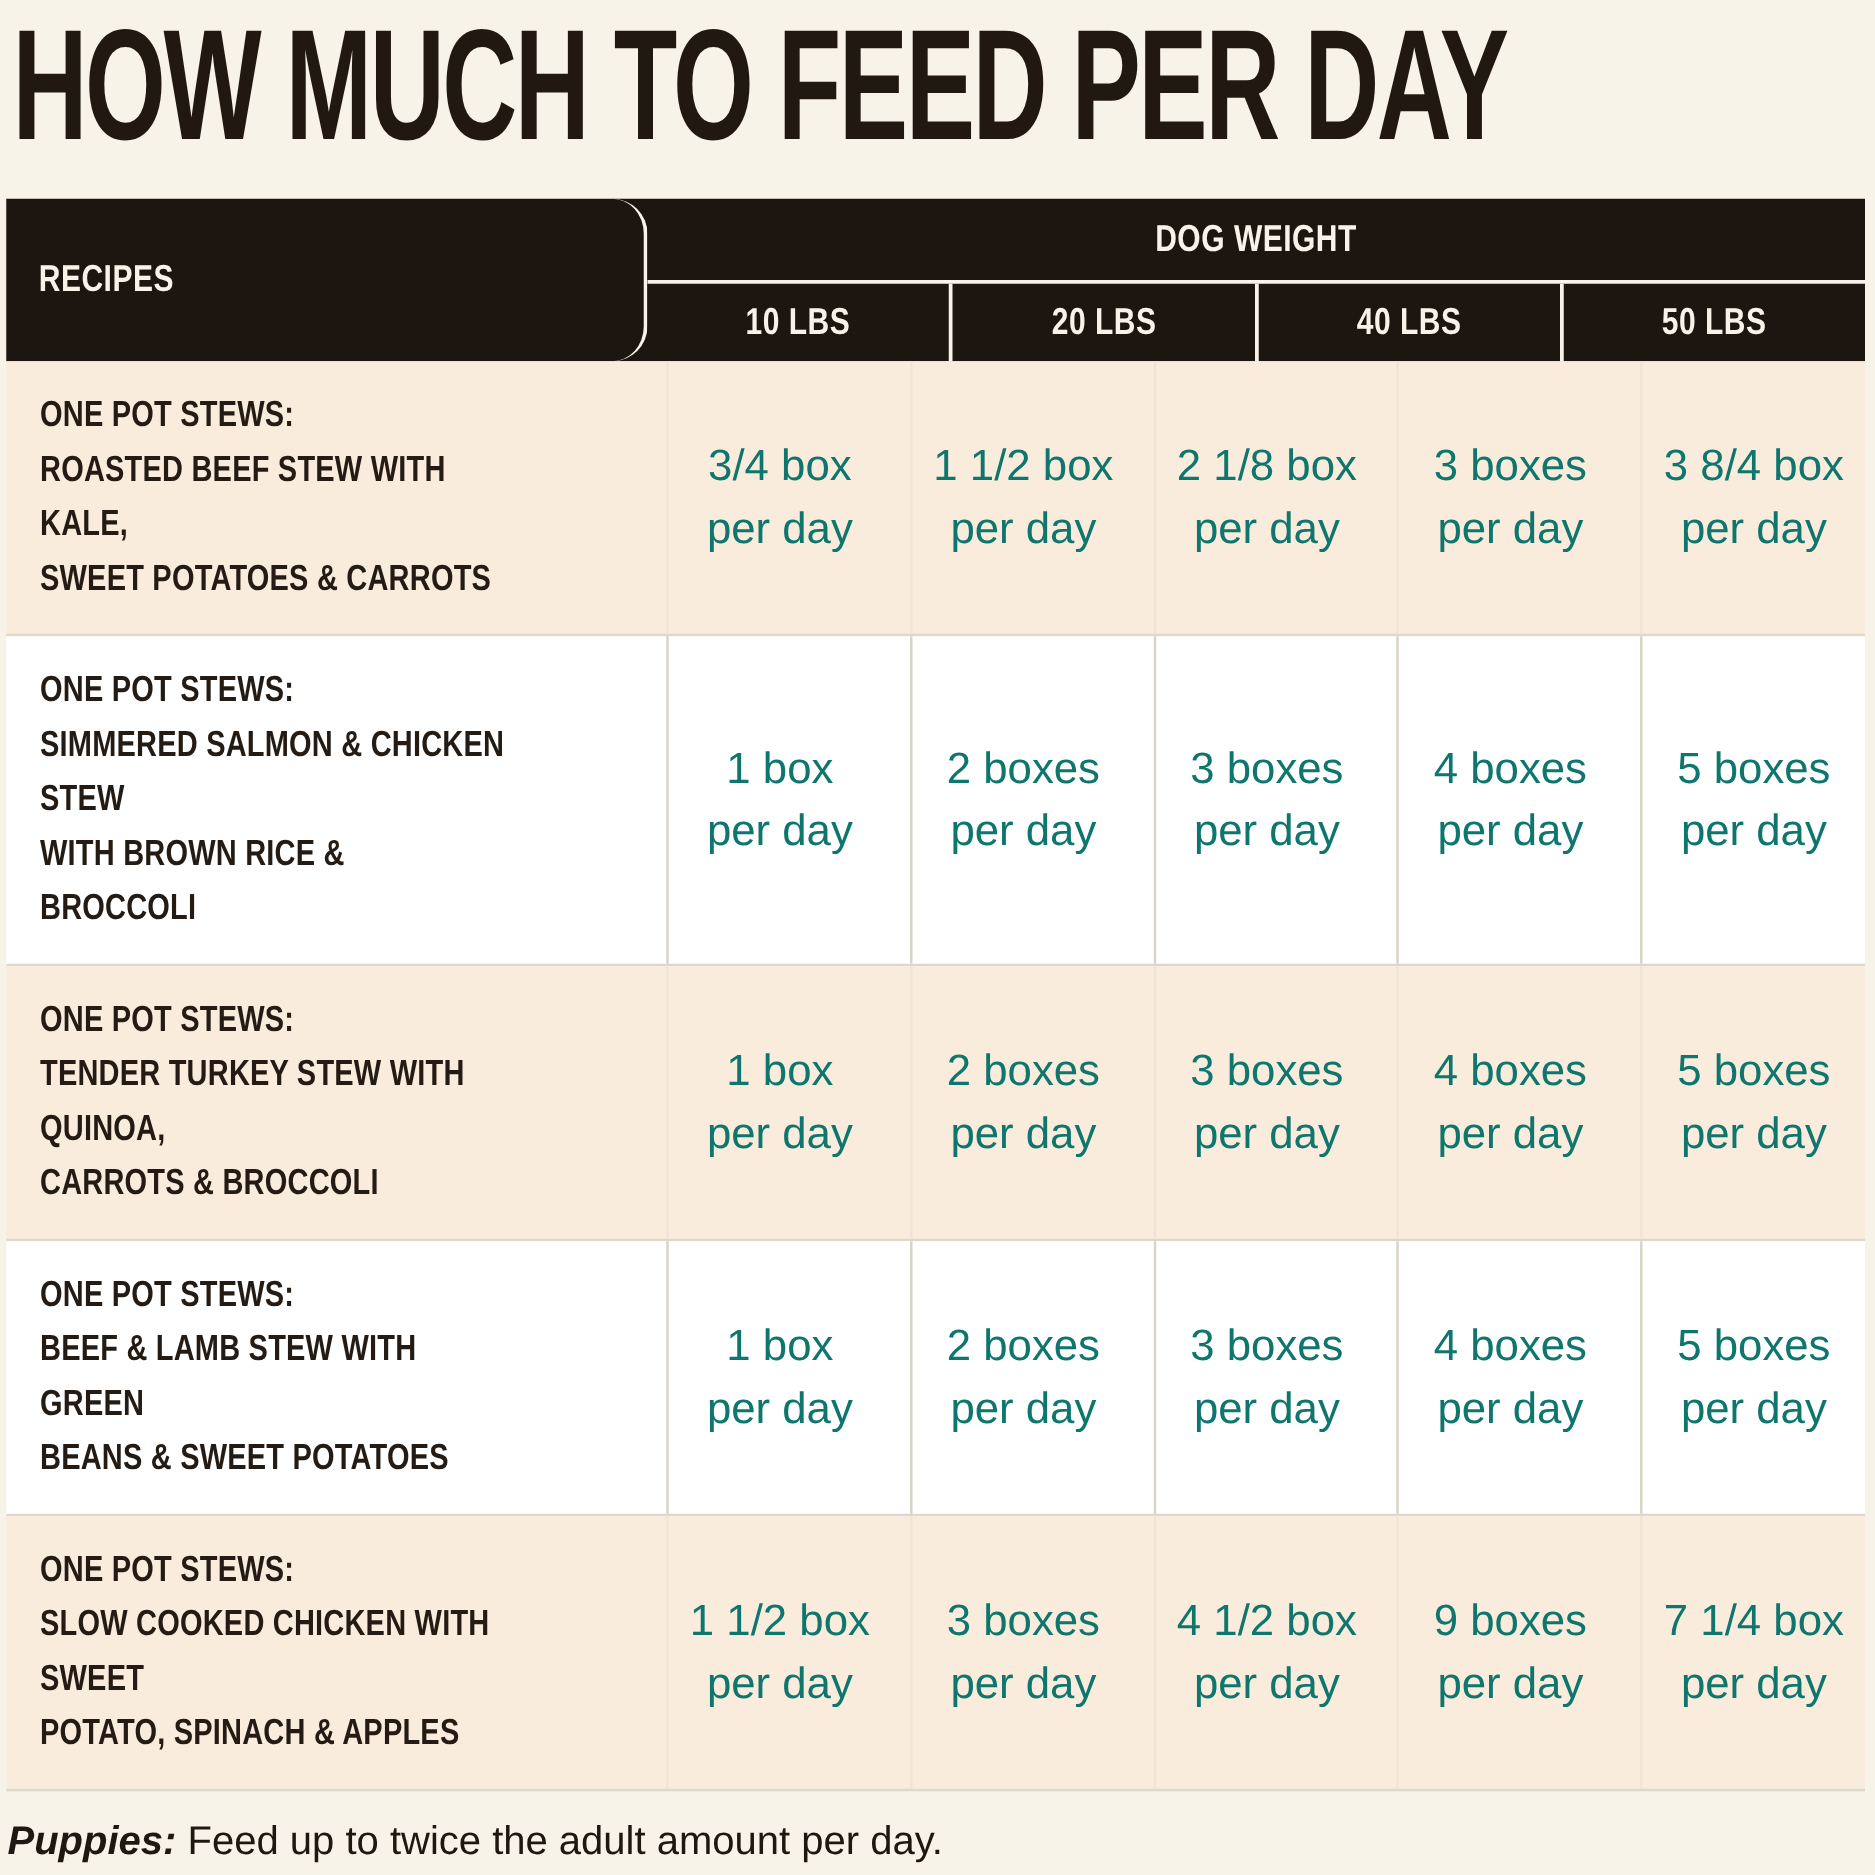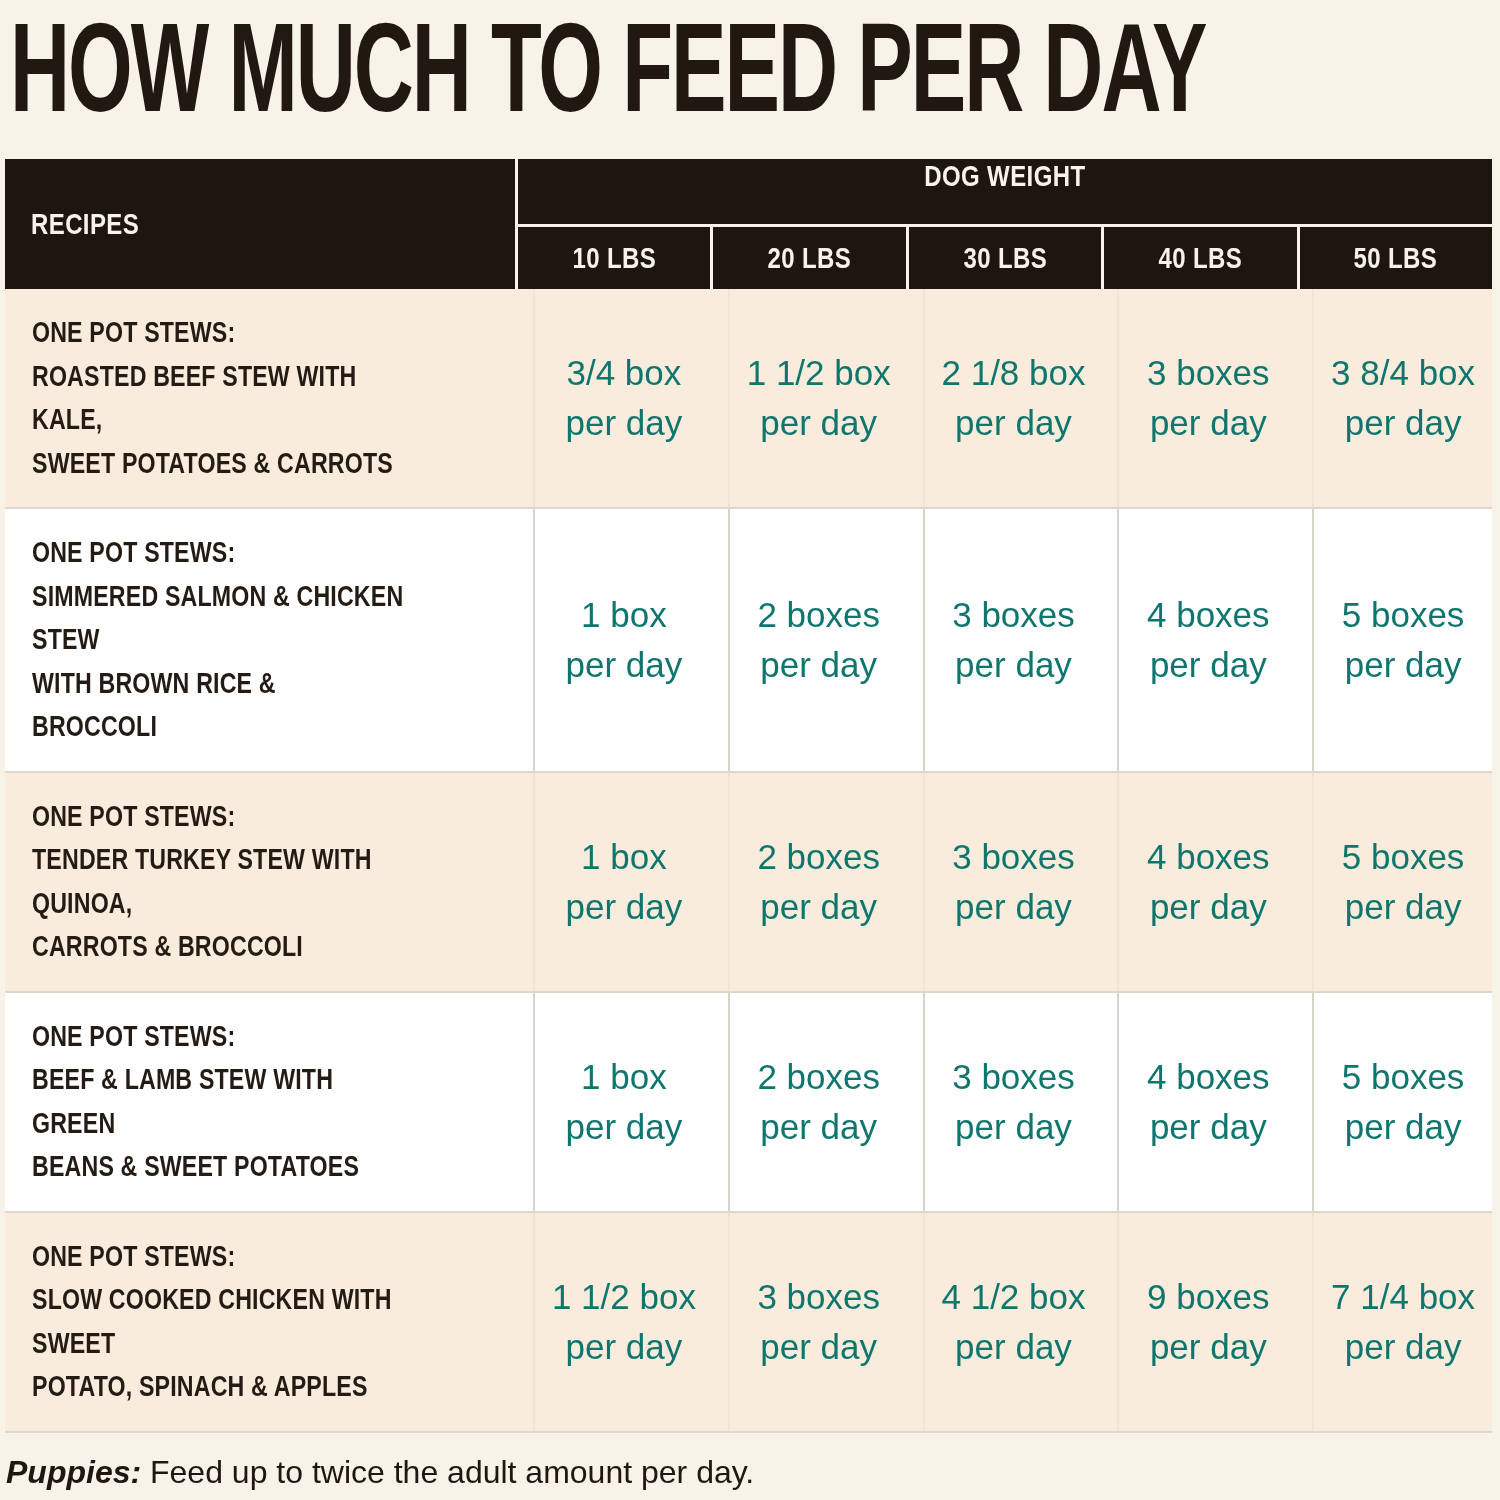--- a/index.html
+++ b/index.html
@@ -45,26 +45,28 @@
     height: 130px;
   }
   .th-recipes {
     width: 513px;
     display: flex;
     align-items: center;
     padding-left: 26px;
     border-right: 3px solid #f8f3e9;
     font-size: 30px;
     letter-spacing: 0.5px;
+    border-radius: 28px;
   }
   .th-recipes .cond { transform-origin: left center; }
   .th-right { flex: 1; display: flex; flex-direction: column; }
   .th-group {
     height: 68px;
     display: flex;
+    align-items: center;
     justify-content: center;
     border-bottom: 3px solid #f8f3e9;
     font-size: 30px;
     letter-spacing: 0.5px;
   }
   .th-weights { flex: 1; display: flex; }
   .th-weight {
     flex: 1;
     display: flex;
     align-items: center;
@@ -131,23 +133,20 @@
           <span class="cond">DOG WEIGHT</span>
         </div>
         <div class="th-weights">
           <div class="th-weight">
             <span class="cond">10 LBS</span>
           </div>
           <div class="th-weight">
             <span class="cond">20 LBS</span>
           </div>
           <div class="th-weight">
-            <span class="cond">30 LBS</span>
-          </div>
-          <div class="th-weight">
             <span class="cond">40 LBS</span>
           </div>
           <div class="th-weight">
             <span class="cond">50 LBS</span>
           </div>
         </div>
       </div>
     </div>
 
     <div class="row row--cream">

